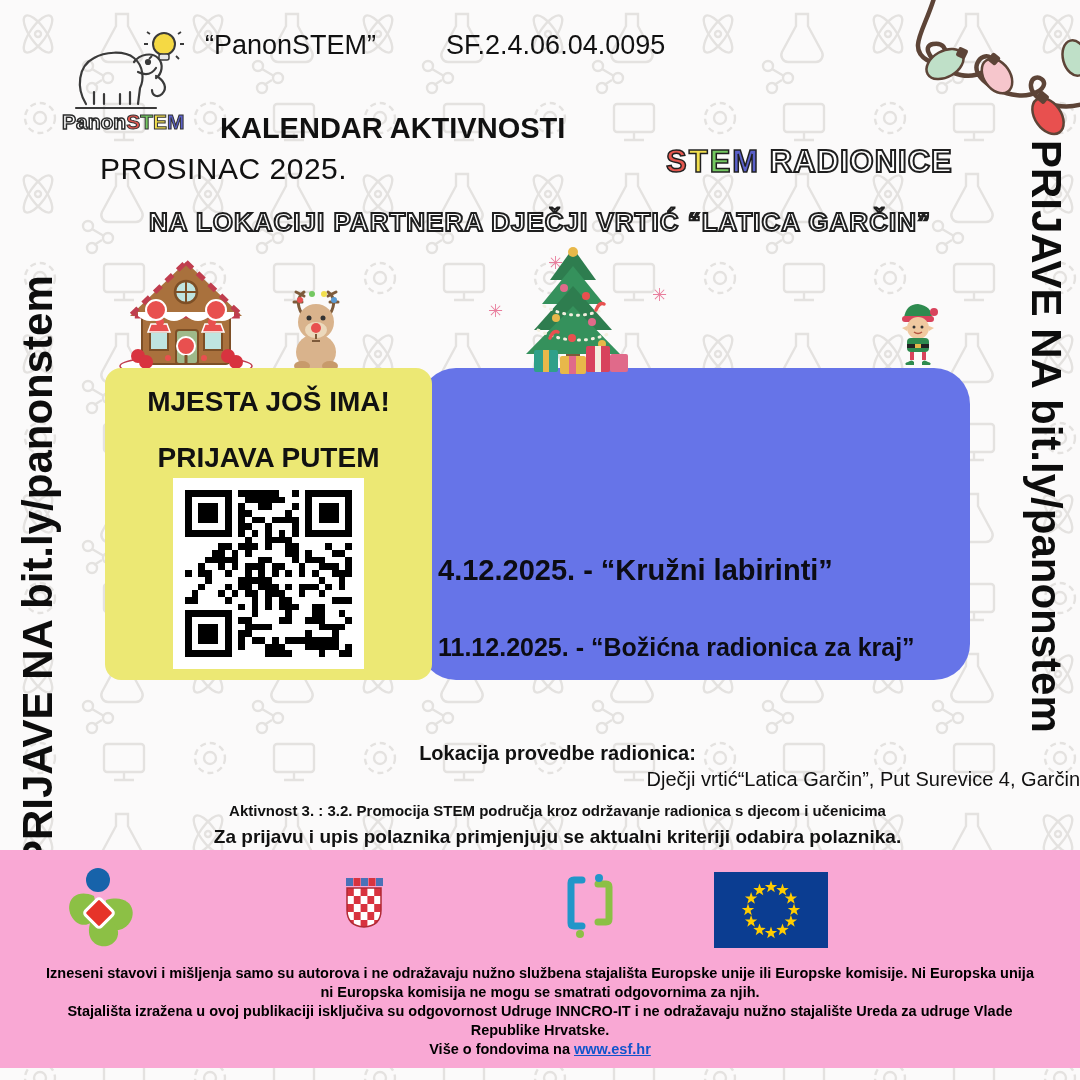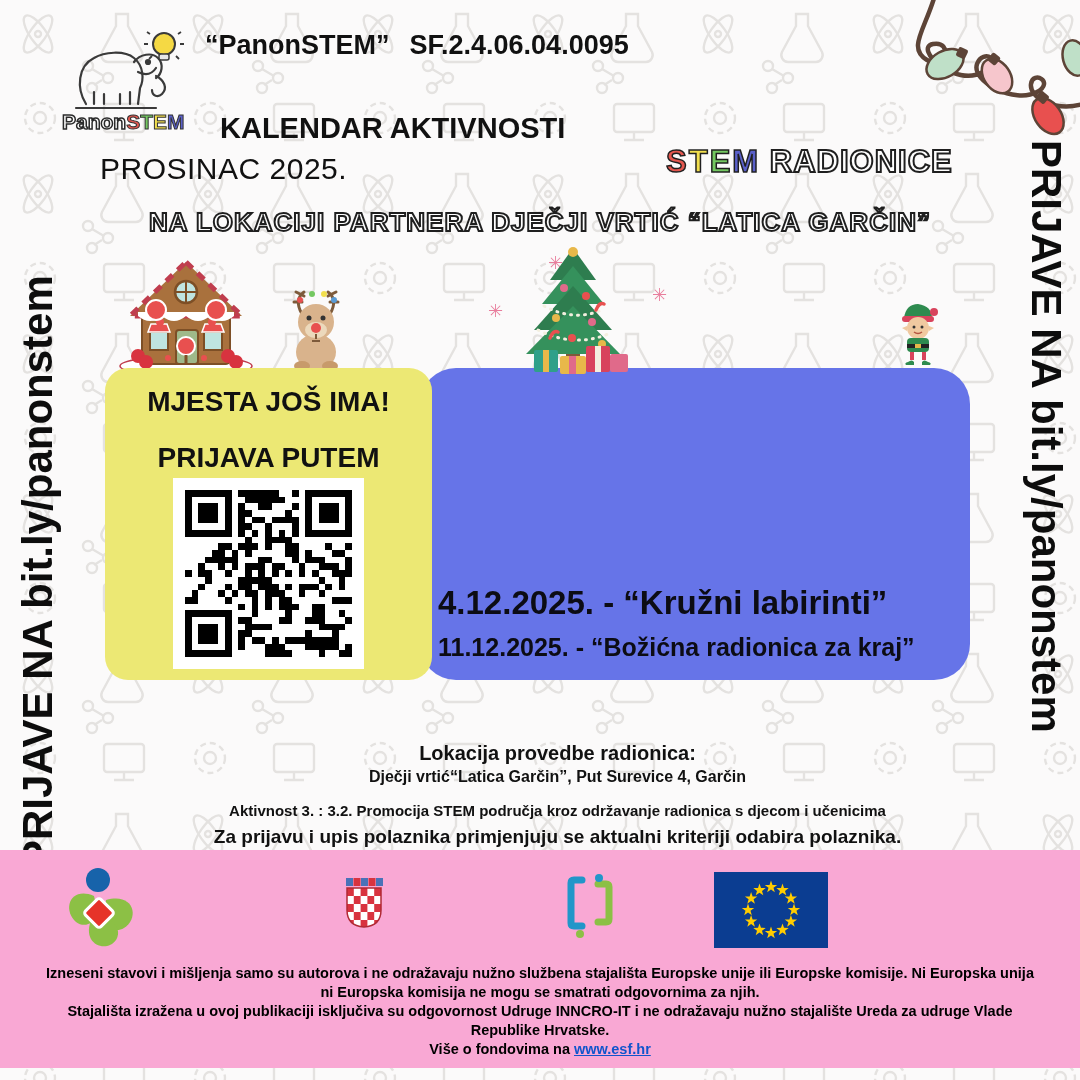--- a/index.html
+++ b/index.html
@@ -12,48 +12,48 @@
   
   .st-s{color:#e4574f;-webkit-text-stroke:1.5px #1f1f1f;}
   .st-t{color:#f2df4e;-webkit-text-stroke:1.5px #1f1f1f;}
   .st-e{color:#74c861;-webkit-text-stroke:1.5px #1f1f1f;}
   .st-m{color:#5a60c9;-webkit-text-stroke:1.5px #1f1f1f;}
   .logo-s{color:#e4574f;-webkit-text-stroke:1px #333;}
   .logo-t{color:#74c861;-webkit-text-stroke:1px #333;}
   .logo-e{color:#f2df4e;-webkit-text-stroke:1px #333;}
   .logo-m{color:#5a60c9;-webkit-text-stroke:1px #333;}
 
-  .brand-row{left:205px;top:30px;display:flex;gap:20px;font-size:27px;font-weight:bold;}
+  .brand-row{left:205px;top:30px;display:flex;gap:70px;font-size:27px;font-weight:normal;}
   .page-title{left:220px;top:84px;font-size:29px;font-weight:bold;margin-top:28px;}
   .month{left:100px;top:152px;font-size:30px;letter-spacing:.5px;}
   .stem-title{left:666px;top:144px;font-size:31px;font-weight:bold;letter-spacing:2px;}
   .partner-banner{left:0;right:0;top:207px;text-align:center;font-size:26px;}
 
   .side-vert{font-size:42px;font-weight:bold;white-space:nowrap;color:#0d0d0d;}
   .side-left{left:14px;top:158px;height:710px;writing-mode:vertical-rl;transform:rotate(180deg);}
   .side-right{right:10px;top:140px;height:724px;writing-mode:vertical-rl;}
 
   .blue-card{left:420px;top:368px;width:550px;height:312px;background:#6674e8;border-radius:36px;z-index:3;}
   .blue-inner{position:absolute;left:28px;top:12px;right:14px;}
   .bc-line{font-size:28px;font-weight:bold;line-height:35px;color:#0c0c14;}
   .bc-time{font-size:24px;font-weight:bold;margin-top:2px;color:#0c0c14;}
-  .bc-event1{position:absolute;left:18px;top:216px;font-size:33px;font-weight:bold;color:#0c0c14;}
+  .bc-event1{position:absolute;left:18px;top:186px;font-size:29px;font-weight:bold;color:#0c0c14;}
   .bc-event2{position:absolute;left:18px;top:265px;font-size:25px;font-weight:bold;color:#0c0c14;}
 
-  .yellow-card{left:105px;top:368px;width:327px;height:312px;background:#ece874;border-radius:23px;z-index:4;text-align:center;}
+  .yellow-card{left:105px;top:368px;width:327px;height:312px;background:#ece874;border-radius:16px;z-index:4;text-align:center;}
   .yc-line1{margin-top:18px;font-size:28px;font-weight:bold;}
   .yc-line2{margin-top:24px;font-size:28px;font-weight:bold;}
   .qr-wrap{position:absolute;left:68px;top:110px;width:191px;height:191px;background:#fff;display:flex;align-items:center;justify-content:center;}
   .qr-grid{display:grid;grid-template-columns:repeat(25,6.7px);grid-template-rows:repeat(25,6.7px);}
   .qc{width:6.7px;height:6.7px;}
   .qb{background:#000;}
 
   .details{left:0;right:0;text-align:center;margin-left:35px;}
   .d-loc-label{top:742px;font-size:20px;font-weight:bold;}
-  .d-loc-value{top:768px;font-size:16px;font-weight:bold;}
+  .d-loc-value{top:768px;font-size:20px;font-weight:normal;text-align:right;}
   .d-activity{top:802px;font-size:15px;font-weight:bold;}
   .d-criteria{top:826px;font-size:19px;font-weight:bold;}
 
   .footer-band{left:0;right:0;top:850px;height:218px;background:#f9a8d4;z-index:2;}
 
   .disclaimer{left:40px;right:40px;top:976px;text-align:center;font-size:14.5px;font-weight:bold;line-height:19px;color:#000;}
   .disclaimer a{color:#1155cc;}
   .sparkle{color:#e87d9c;font-size:18px;z-index:2;}
   .z2{z-index:2;}
 </style>

